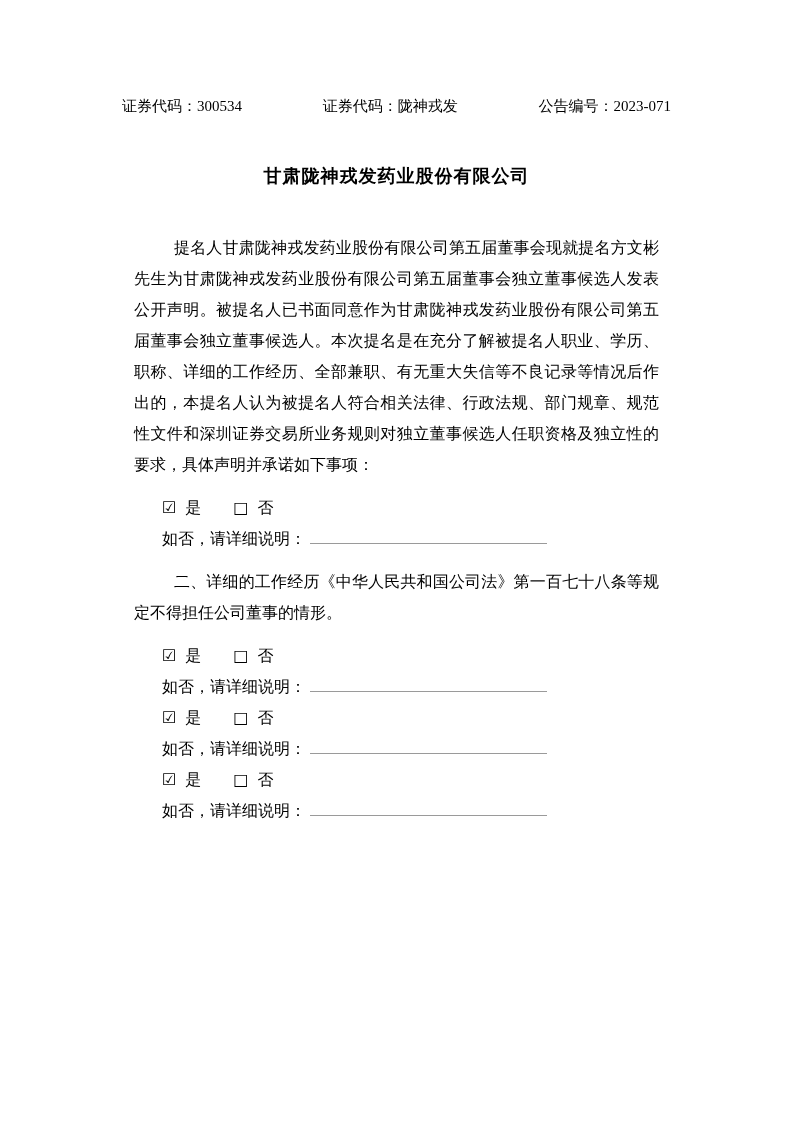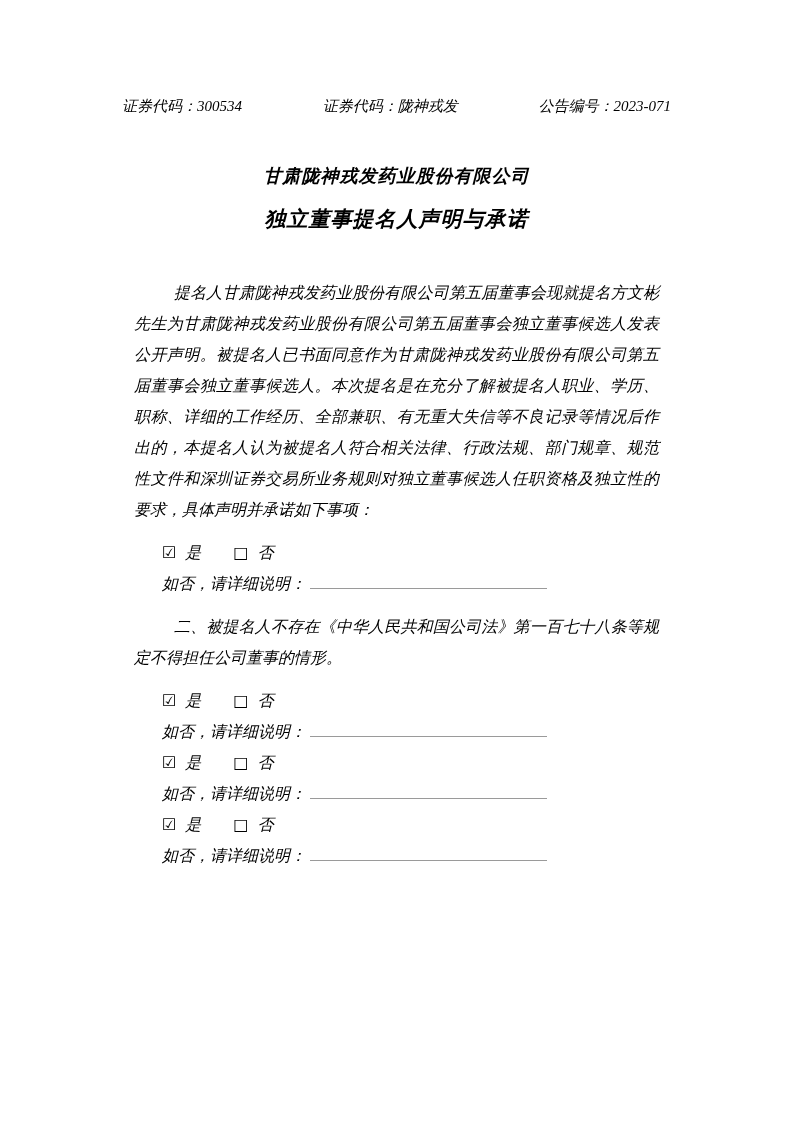--- a/index.html
+++ b/index.html
@@ -10,21 +10,20 @@
   }
   .page {
     position: relative;
     width: 793px;
     height: 1122px;
     margin: 0 auto;
     background: #ffffff;
     padding: 96px 122px 60px 122px;
     font-family: "Liberation Serif", "DejaVu Serif", serif;
     color: #000000;
-    font-style: italic;
   }
   .header-row {
     display: flex;
     justify-content: space-between;
     align-items: baseline;
     font-size: 15px;
     line-height: 20px;
   }
   .doc-title {
     text-align: center;
@@ -79,21 +78,20 @@
 
 <div class="page">
 
   <div class="header-row">
     <span>证券代码：300534</span>
     <span>证券代码：陇神戎发</span>
     <span>公告编号：2023-071</span>
   </div>
 
   <h1 class="doc-title">甘肃陇神戎发药业股份有限公司</h1>
-  <h2 class="doc-subtitle">独立董事提名人声明与承诺</h2>
 
   <div class="content">
     <p class="para">提名人甘肃陇神戎发药业股份有限公司第五届董事会现就提名方文彬先生为甘肃陇神戎发药业股份有限公司第五届董事会独立董事候选人发表公开声明。被提名人已书面同意作为甘肃陇神戎发药业股份有限公司第五届董事会独立董事候选人。本次提名是在充分了解被提名人职业、学历、职称、详细的工作经历、全部兼职、有无重大失信等不良记录等情况后作出的，本提名人认为被提名人符合相关法律、行政法规、部门规章、规范性文件和深圳证券交易所业务规则对独立董事候选人任职资格及独立性的要求，具体声明并承诺如下事项：</p>
     <div id="items">
   <div class="item">
     <div class="row checkbox-row">
       <span class="checkbox yes">
         <span class="glyph">☑</span>
         <span class="cb-label">是</span>
       </span>
@@ -101,21 +99,21 @@
         <span class="glyph">□</span>
         <span class="cb-label">否</span>
       </span>
     </div>
     <div class="row detail-row">
       <span>如否，请详细说明：</span><span class="underline"></span>
     </div>
   </div>
 
   <div class="item">
-    <p class="para">二、被提名人不存在《中华人民共和国公司法》第一百七十八条等规定不得担任公司董事的情形。</p>
+    <p class="para">二、详细的工作经历《中华人民共和国公司法》第一百七十八条等规定不得担任公司董事的情形。</p>
     <div class="row checkbox-row">
       <span class="checkbox yes">
         <span class="glyph">☑</span>
         <span class="cb-label">是</span>
       </span>
       <span class="checkbox no">
         <span class="glyph">□</span>
         <span class="cb-label">否</span>
       </span>
     </div>

